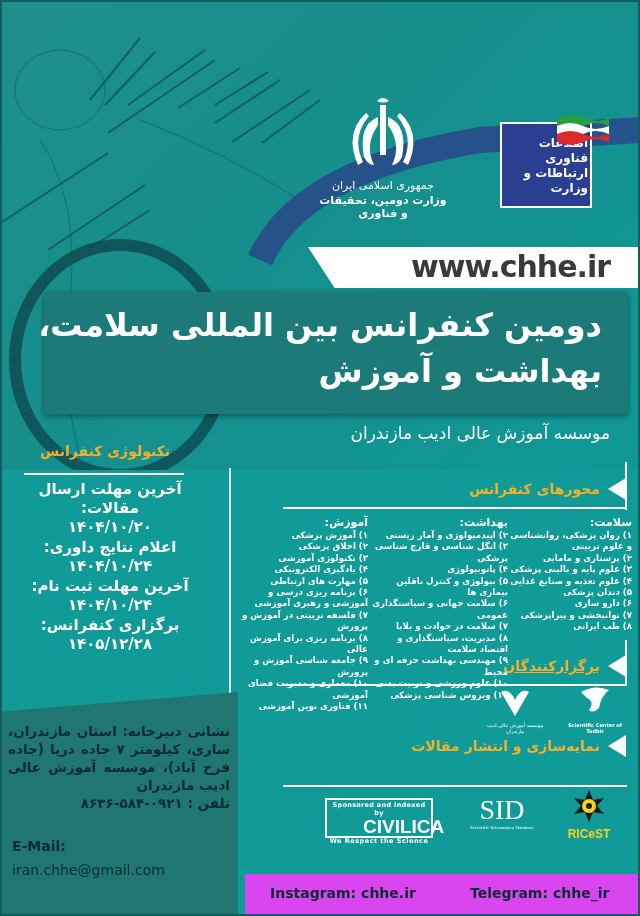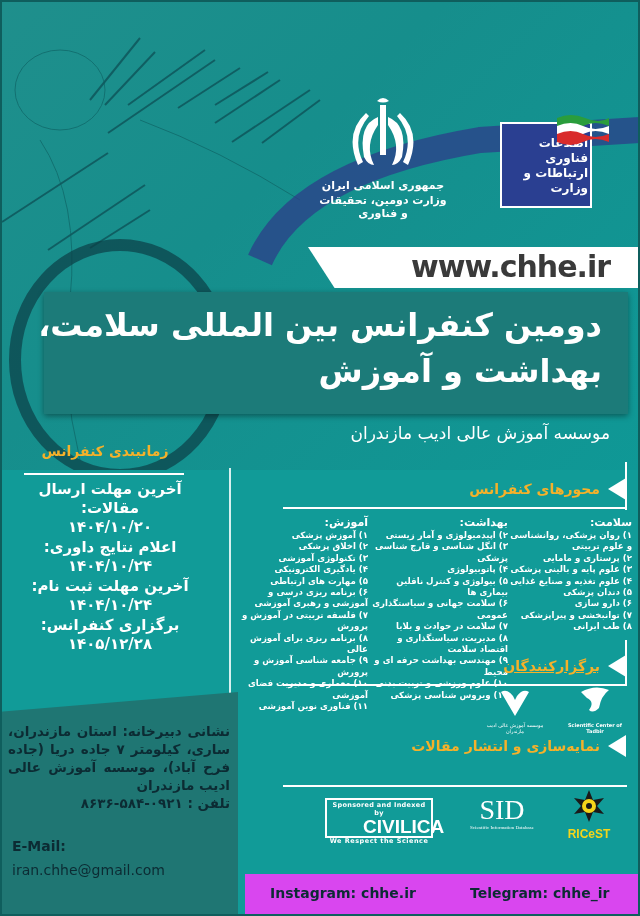--- a/index.html
+++ b/index.html
@@ -20,21 +20,21 @@
     position: absolute; left: 0; top: 0; width: 640px; height: 916px;
     border: 2px solid #0f5e5d; pointer-events: none;
   }
 
   
   .emblem {
     position: absolute; left: 318px; top: 95px; width: 130px; height: 140px;
     text-align: center;
   }
   .emblem svg { display: block; margin: 0 auto; }
-  .emblem .cap1 { font-size: 11px; font-weight: bold; direction: rtl; margin-top: 4px; }
+  .emblem .cap1 { font-size: 11px; font-weight: normal; direction: rtl; margin-top: 4px; }
   .emblem .cap2 { font-size: 11px; font-weight: bold; direction: rtl; margin-top: 2px; }
   .ict-logo {
     position: absolute; left: 500px; top: 122px; width: 92px; height: 86px;
     background: #2a3f91; border: 2px solid #fff;
   }
   .ict-logo .txt {
     position: absolute; left: 4px; top: 12px; width: 82px;
     direction: rtl; font-size: 12px; line-height: 15px; font-weight: bold; text-align: right;
   }
   .flag {
@@ -207,21 +207,21 @@
 <div class="url-bar">
   <span class="url-text">www.chhe.ir</span>
 </div>
 
 <div class="title-box">
   <div class="title-line">دومین کنفرانس بین المللی سلامت،</div>
   <div class="title-line">بهداشت و آموزش</div>
 </div>
 <div class="institute">موسسه آموزش عالی ادیب مازندران</div>
 
-<div class="schedule-head">زمانبندی کنفرانس</div>
+<div class="schedule-head">تکنولوژی کنفرانس</div>
 <div class="schedule-rule"></div>
 <div class="schedule">
   <div class="lbl">آخرین مهلت ارسال مقالات:</div>
   <div class="date">۱۴۰۴/۱۰/۲۰</div>
   <div class="lbl">اعلام نتایج داوری:</div>
   <div class="date">۱۴۰۴/۱۰/۲۴</div>
   <div class="lbl">آخرین مهلت ثبت نام:</div>
   <div class="date">۱۴۰۴/۱۰/۲۴</div>
   <div class="lbl">برگزاری کنفرانس:</div>
   <div class="date">۱۴۰۵/۱۲/۲۸</div>

